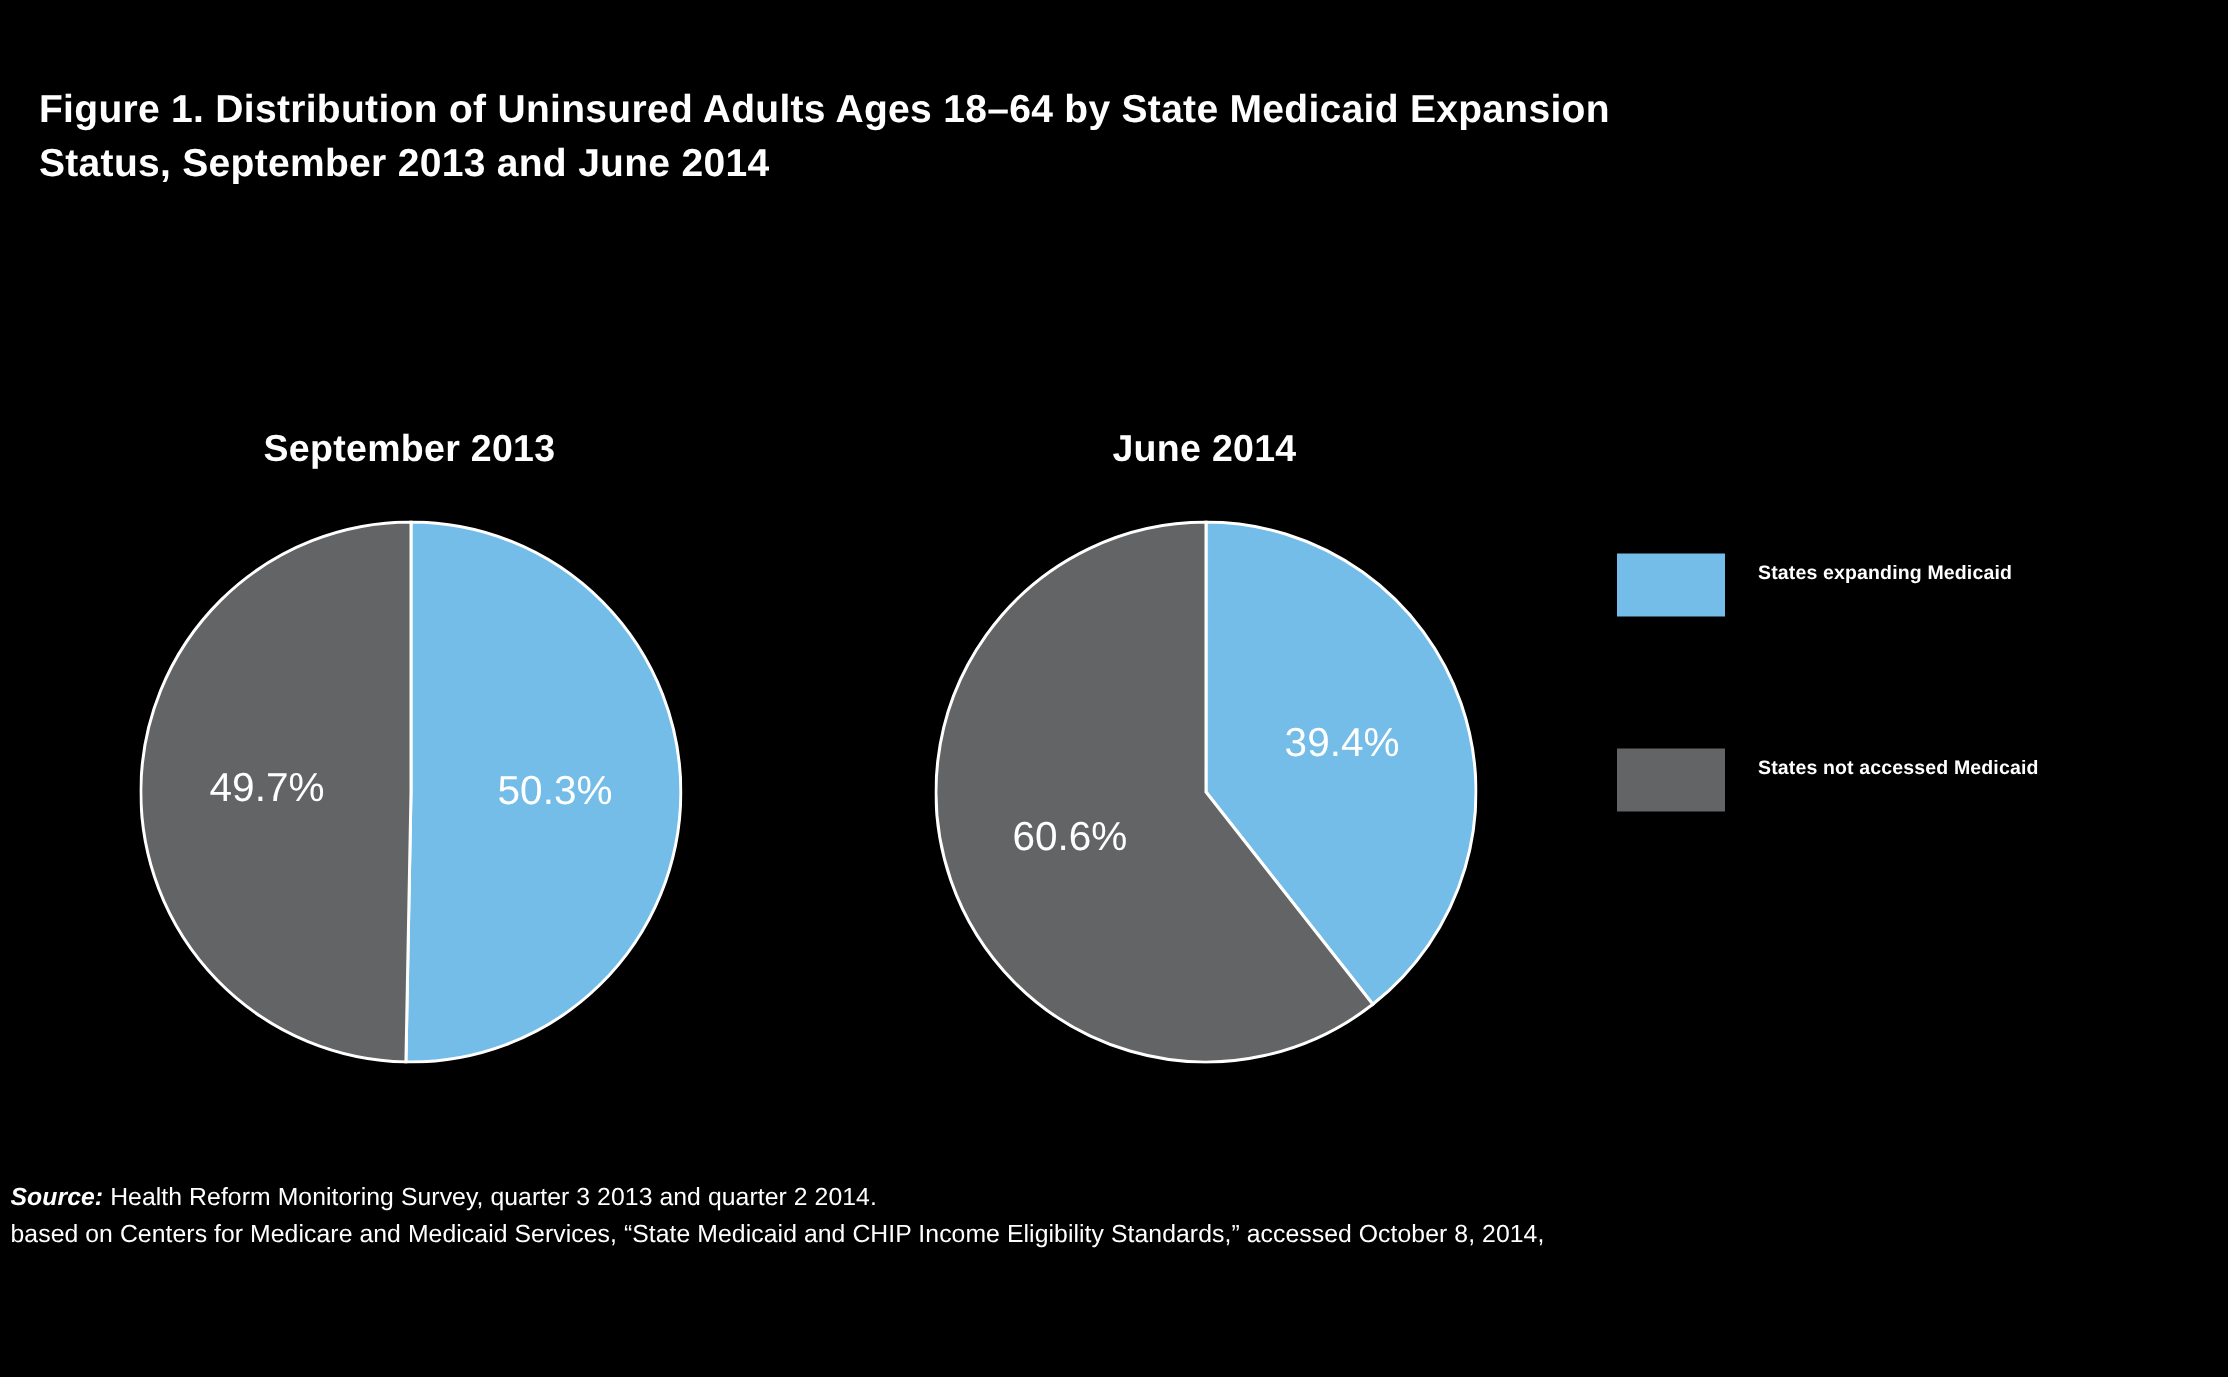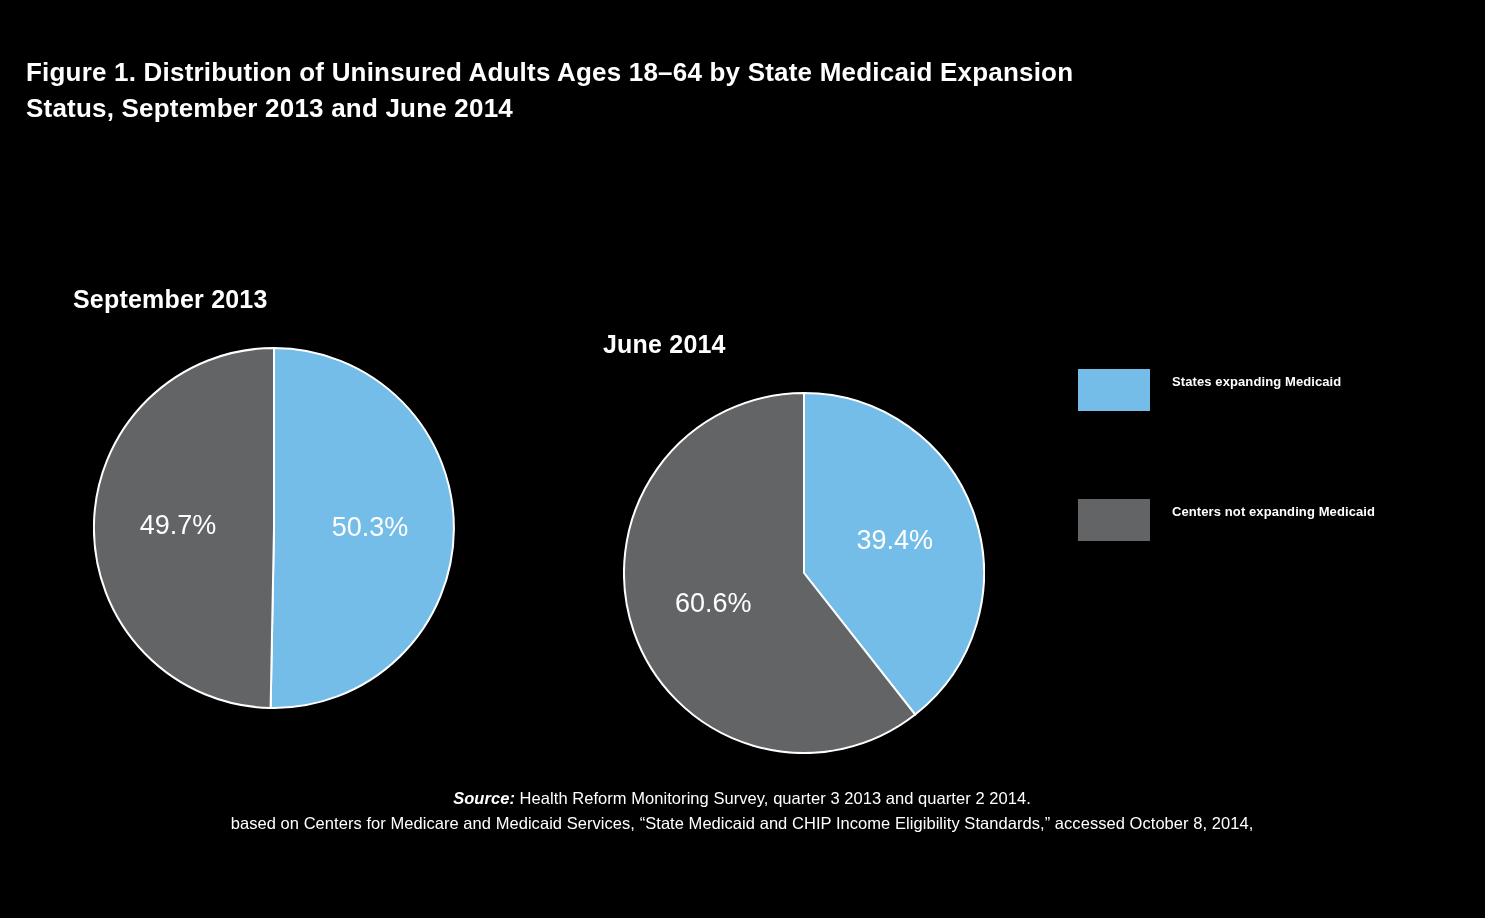--- a/index.html
+++ b/index.html
@@ -40,28 +40,28 @@
     width: 1485px;
     height: 918px;
   }
 
   .pie-block {
     position: absolute;
     width: 400px;
     height: 440px;
   }
   #pie-block-0 { left: 73px;  top: 285px; }
-  #pie-block-1 { left: 603px; top: 285px; margin-top: 45px; }
+  #pie-block-1 { left: 603px; top: 285px; }
 
   .pie-heading {
     position: absolute;
     left: 0;
     top: 0;
     width: 400px;
-    text-align: left;
+    text-align: center;
     font-size: 25px;
     font-weight: bold;
     color: #ffffff;
     letter-spacing: 0.2px;
   }
 
   .pie-svg {
     position: absolute;
     left: 20px;
     top: 62px;
@@ -110,21 +110,20 @@
     left: 7px;
     top: 786px;
     width: 1470px;
     font-size: 16.5px;
     line-height: 25px;
     color: #ffffff;
   }
   #footnotes .fn-line {
     white-space: nowrap;
     letter-spacing: 0.05px;
-    text-align: center;
   }
   .fn-lead {
     font-weight: bold;
     font-style: italic;
   }
 </style>
 </head>
 <body style="background: rgb(0, 0, 0);">
 
 <div id="figure-title">Figure 1. Distribution of Uninsured Adults Ages 18–64 by State Medicaid Expansion
@@ -152,21 +151,21 @@
       </svg>
   </div>
 
   <div id="legend">
     <div class="legend-row">
       <div class="legend-swatch" id="legend-swatch-0" style="background: rgb(116, 189, 232);"></div>
       <div class="legend-label">States expanding Medicaid</div>
     </div>
     <div class="legend-row">
       <div class="legend-swatch" id="legend-swatch-1" style="background: rgb(99, 100, 102);"></div>
-      <div class="legend-label">Centers not expanding Medicaid</div>
+      <div class="legend-label">States not accessed Medicaid</div>
     </div>
   </div>
 
 </div>
 
 <div id="footnotes">
   <div class="fn-line"><span class="fn-lead">Source:</span><span> Health Reform Monitoring Survey, quarter 3 2013 and quarter 2 2014.</span></div>
   <div class="fn-line">based on Centers for Medicare and Medicaid Services, “State Medicaid and CHIP Income Eligibility Standards,” accessed October 8, 2014,</div>
 </div>
 

